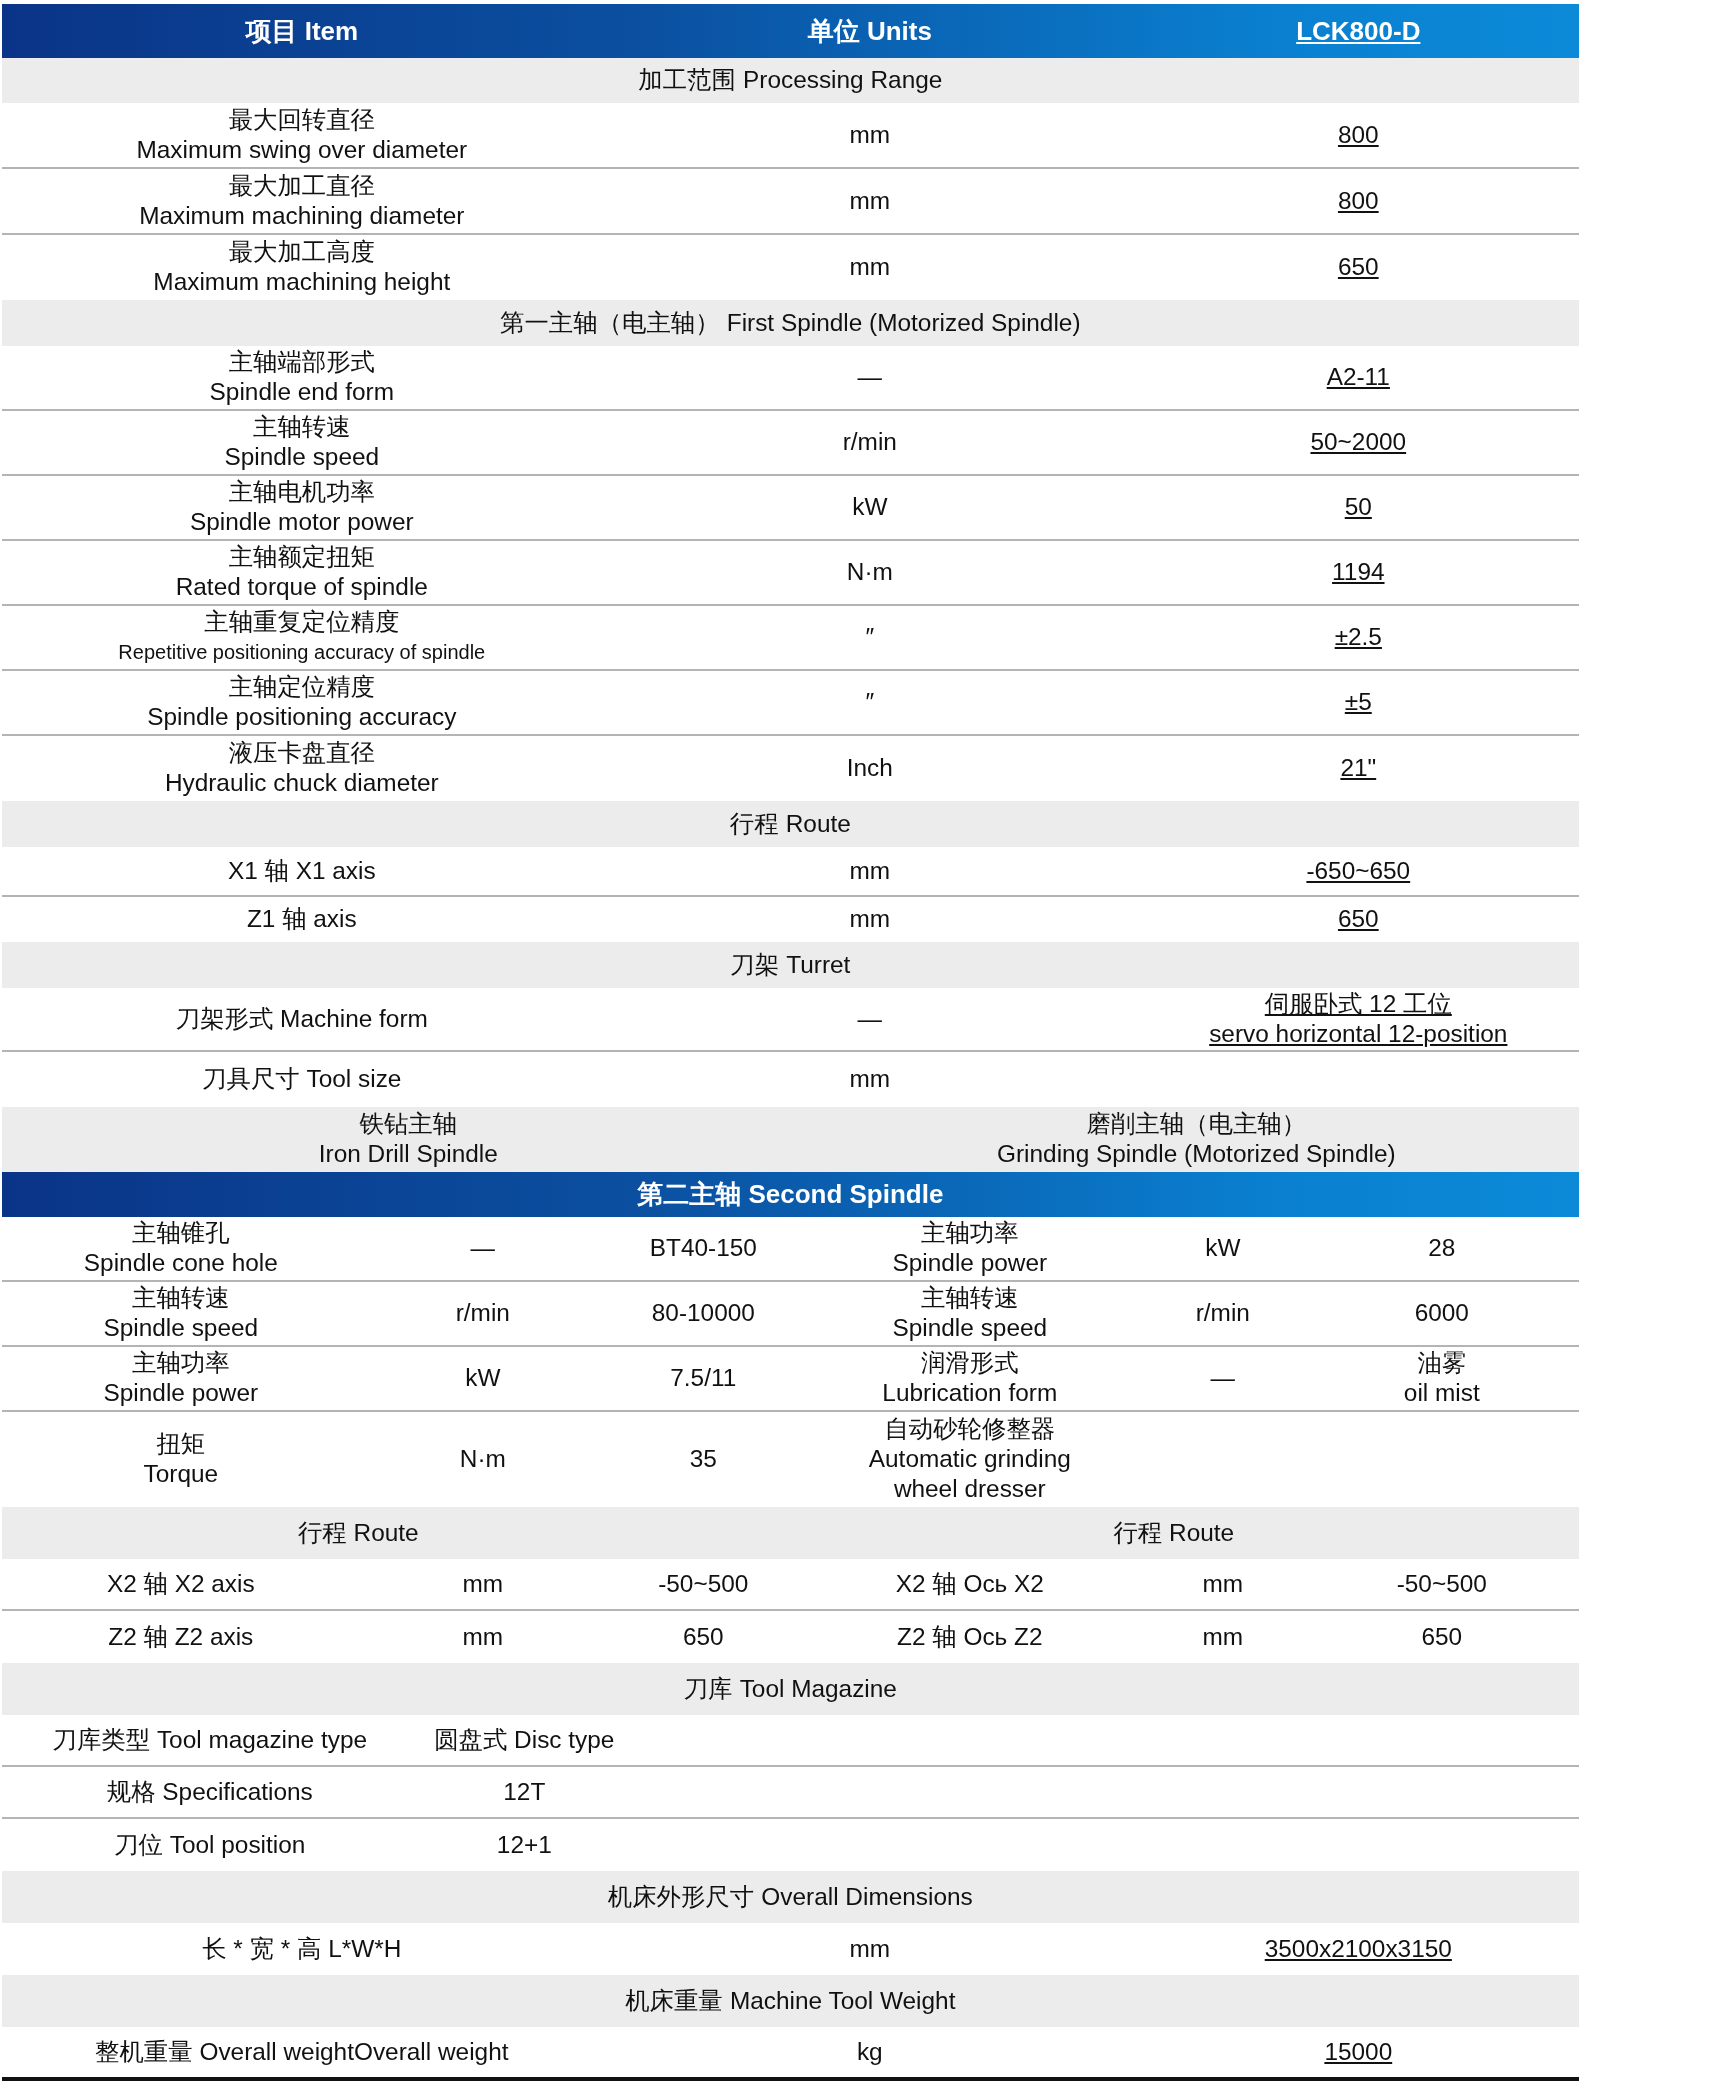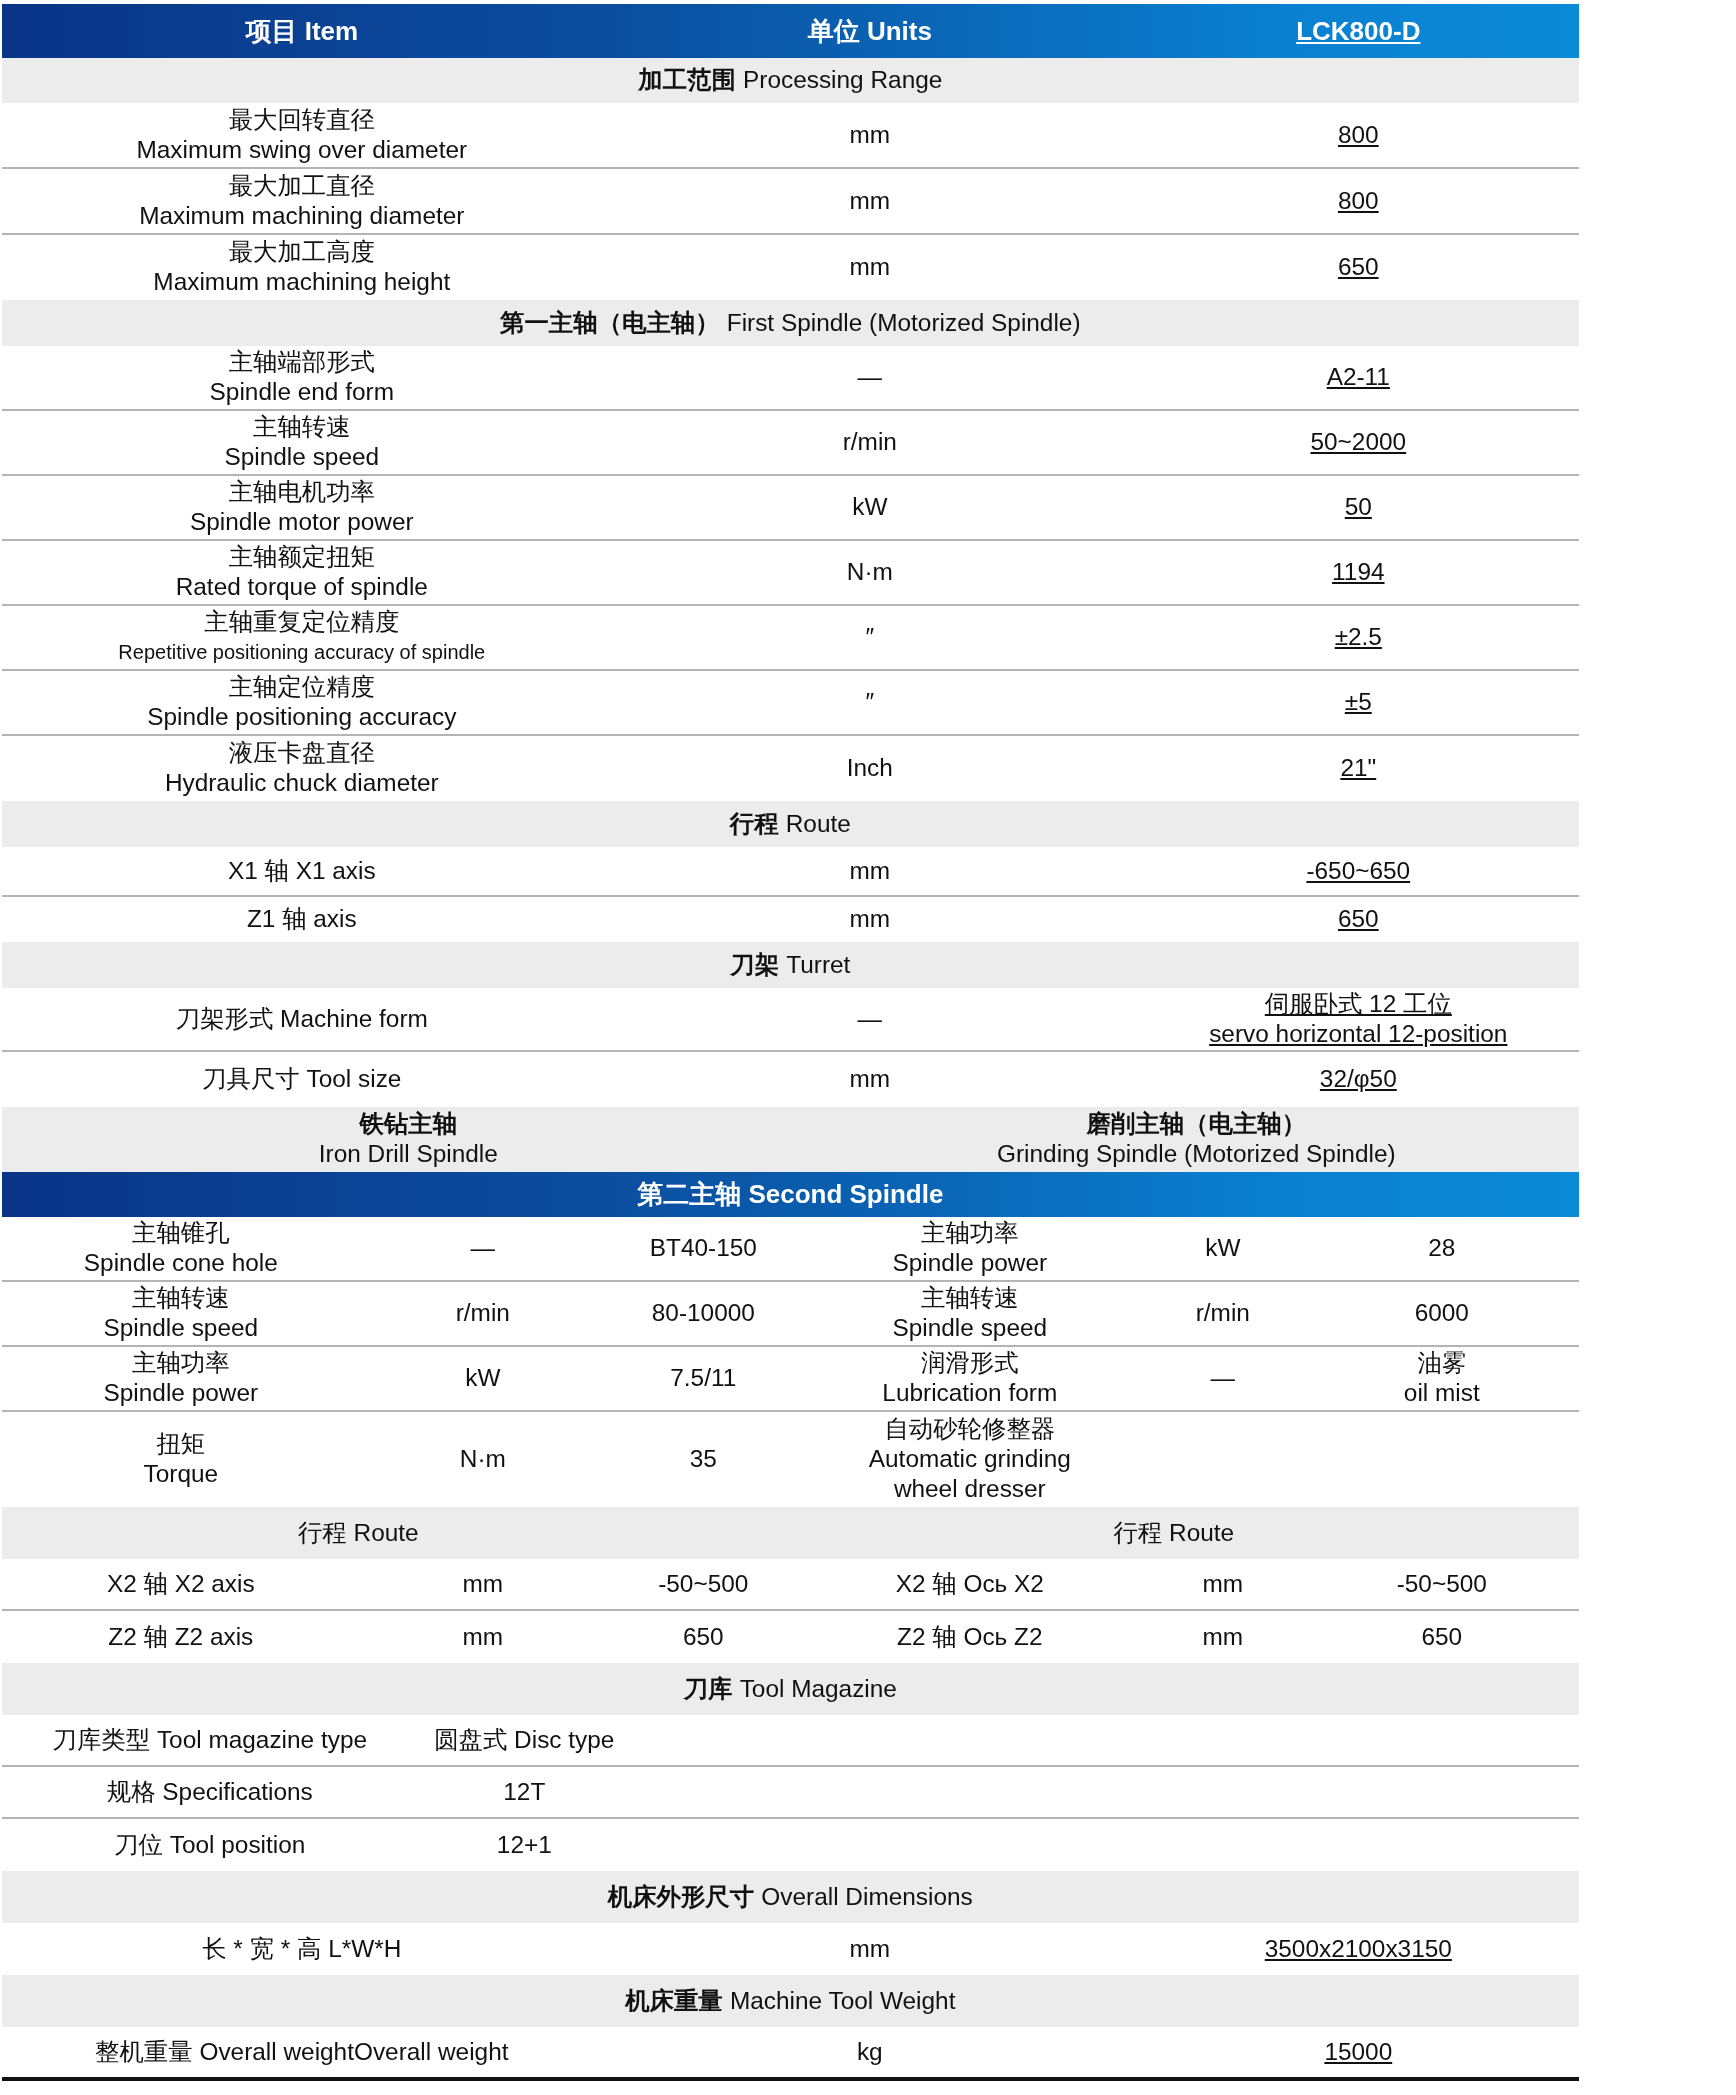--- a/index.html
+++ b/index.html
@@ -6,21 +6,21 @@
   html, body { width: 1737px; height: 2096px; background: #ffffff; }
   body { font-family: "Liberation Sans", "DejaVu Sans", sans-serif; color: #111; position: relative; overflow: hidden; }
   .table { position: absolute; left: 1.8px; top: 3.6px; width: 1577px; }
   .row { display: flex; width: 100%; align-items: flex-start; border-bottom: 2.7px solid #b4b4b4; }
   .row.nob { border-bottom: none; }
   .cell { display: flex; flex-direction: column; align-items: center; justify-content: center; text-align: center; font-size: 24.4px; line-height: 30px; height: 100%; }
   .hdr { background: linear-gradient(90deg, #0a3487 0%, #0b4fa0 40%, #0a7fcf 80%, #0b8ad8 100%); color: #fff; font-weight: bold; border-bottom: none; }
   .hdr .cell { font-size: 26px; }
   .band { background: #ececec; border-bottom: none; justify-content: center; }
   .band .cell { width: 100%; font-size: 24.4px; }
-  .band b { font-weight: bold; margin-right: 7.2px; }
+  .band b { font-weight: normal; margin-right: 7.2px; }
   .c-item { width: 600px; }
   .c-unit { width: 536px; }
   .c-val { width: 441px; text-decoration: underline; }
   .s1 { width: 358px; } .s2 { width: 246px; } .s3 { width: 195px; }
   .s4 { width: 338px; } .s5 { width: 168px; } .s6 { width: 270px; }
   .m1 { width: 416px; }
   .zh { font-size: 24.4px; }
   .bottom-line { border-bottom: 4.5px solid #111; }
 </style>
 </head>
@@ -151,21 +151,20 @@
     <div class="cell c-item">刀架形式 Machine form</div>
     <div class="cell c-unit">—</div>
     <div class="cell c-val">
         <span>伺服卧式 12 工位</span>
         <span>servo horizontal 12-position</span>
       </div>
   </div>
   <div class="row nob" style="height:55px">
     <div class="cell c-item">刀具尺寸 Tool size</div>
     <div class="cell c-unit">mm</div>
-    <div class="cell c-val">32/φ50</div>
   </div>
 
   <div class="row band" style="height:65px">
     <div class="cell s1" style="width:812px">
         <b style="margin:0">铁钻主轴</b>
         <span>Iron Drill Spindle</span>
       </div>
     <div class="cell" style="width:764px">
         <b style="margin:0">磨削主轴（电主轴）</b>
         <span>Grinding Spindle (Motorized Spindle)</span>

